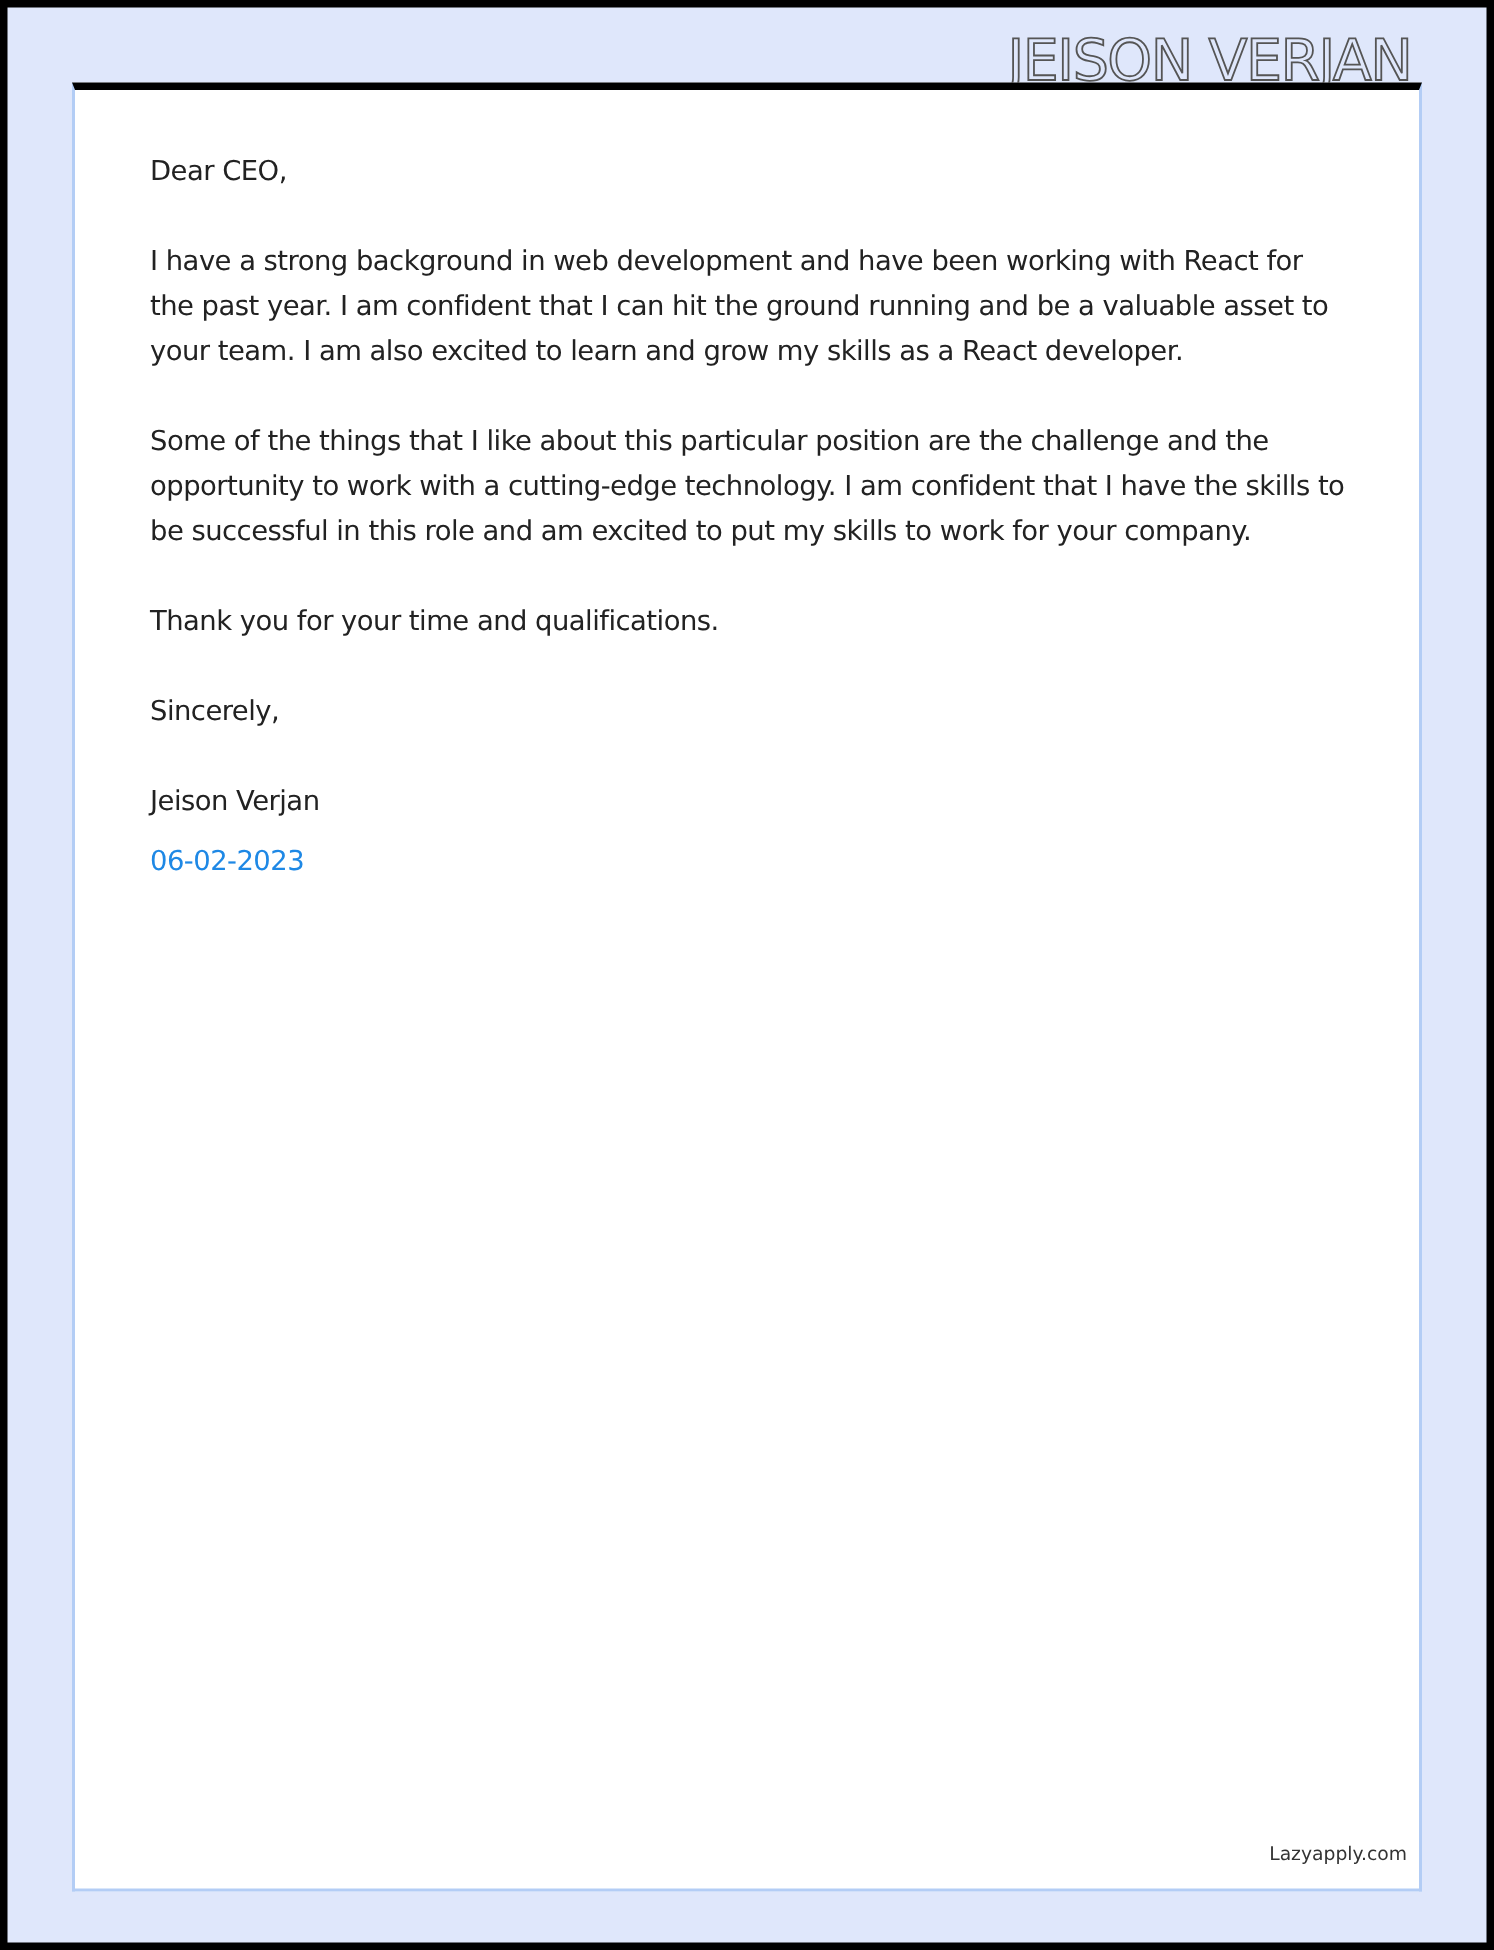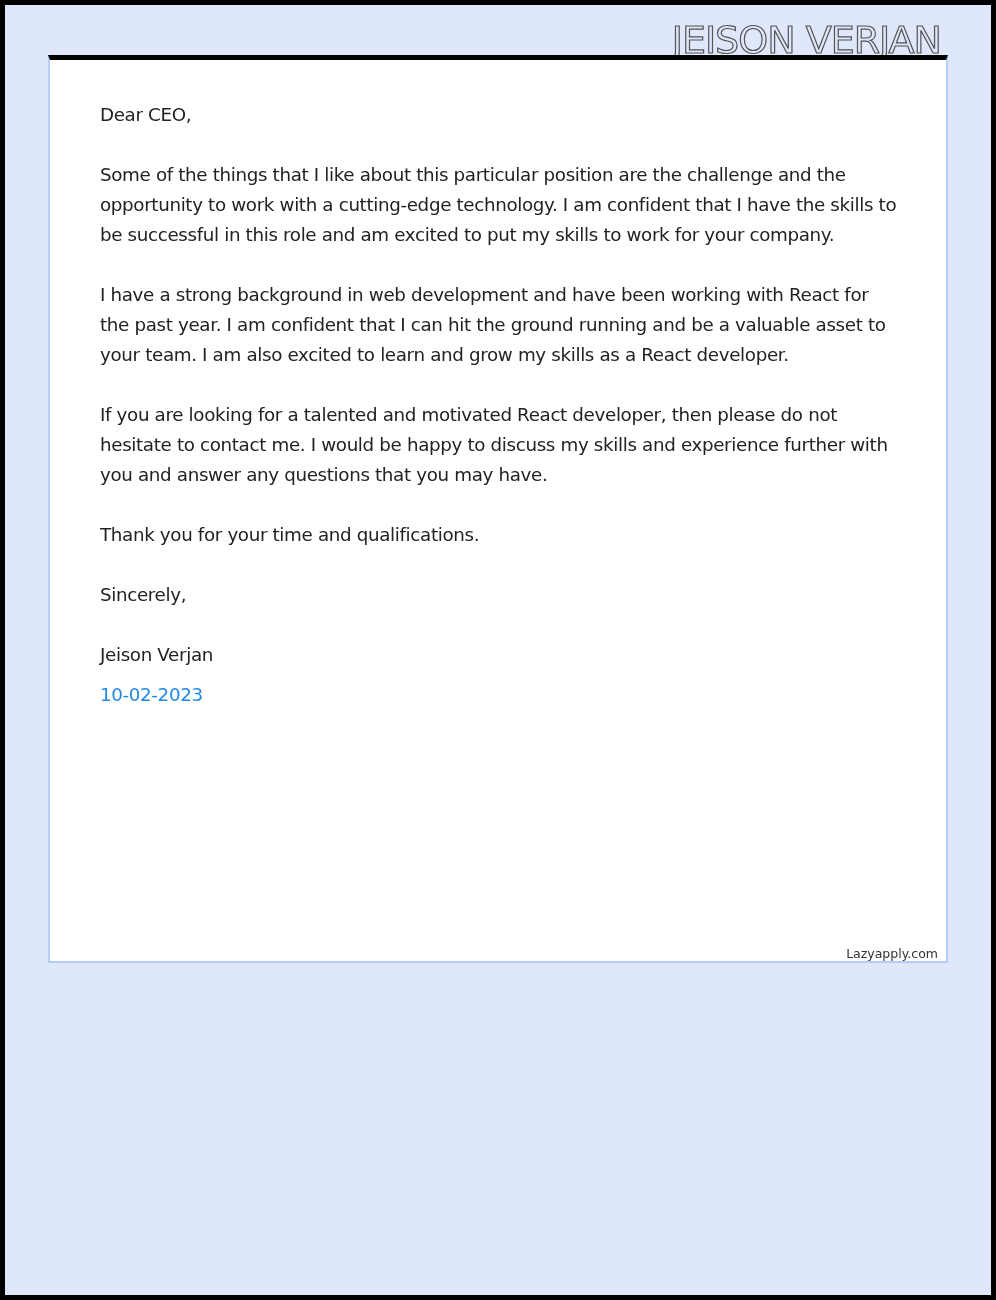--- a/index.html
+++ b/index.html
@@ -21,55 +21,54 @@
     font-weight: normal;
     letter-spacing: -1px;
     color: #dfe7fb;
     -webkit-text-stroke: 1.2px #555;
     margin: 0;
     line-height: 46px;
   }
   .card {
     position: absolute;
     left: 43px; top: 50px;
-    width: 900px; height: 908px;
+    width: 900px; height: 1206px;
     box-sizing: border-box;
     background: #fff;
     border: 2px solid #b3cdf5;
     border-top: 5px solid #000;
   }
   .letter {
     position: absolute;
     left: 50px; top: 40px;
     width: 800px;
     font-size: 18.3px;
     line-height: 30px;
     color: #222;
     letter-spacing: -0.35px;
   }
   .letter p { margin: 0 0 30px 0; }
   .letter p.sig { margin: 0 0 10px 0; }
   .date { color: #1e88e5; margin: 0; }
   .watermark {
     position: absolute;
-    right: 8px; bottom: 0px;
+    right: 8px; bottom: 16px;
     font-size: 12.5px;
     color: #333;
   }
 </style>
 </head>
 <body>
 
 <h1 class="name-title">JEISON VERJAN</h1>
 
 <div class="card">
   <div class="letter">
     <p>Dear CEO,</p>
+    <p>I have a strong background in web development and have been working with React for the past year. I am confident that I can hit the ground running and be a valuable asset to your team. I am also excited to learn and grow my skills as a React developer.</p>
     <p>Some of the things that I like about this particular position are the challenge and the opportunity to work with a cutting-edge technology. I am confident that I have the skills to be successful in this role and am excited to put my skills to work for your company.</p>
-    <p>I have a strong background in web development and have been working with React for the past year. I am confident that I can hit the ground running and be a valuable asset to your team. I am also excited to learn and grow my skills as a React developer.</p>
-    <p>If you are looking for a talented and motivated React developer, then please do not hesitate to contact me. I would be happy to discuss my skills and experience further with you and answer any questions that you may have.</p>
     <p>Thank you for your time and qualifications.</p>
     <p>Sincerely,</p>
     <p class="sig">Jeison Verjan</p>
-    <p class="date">10-02-2023</p>
+    <p class="date">06-02-2023</p>
   </div>
   <div class="watermark">Lazyapply.com</div>
 </div>
 
 </body></html>

